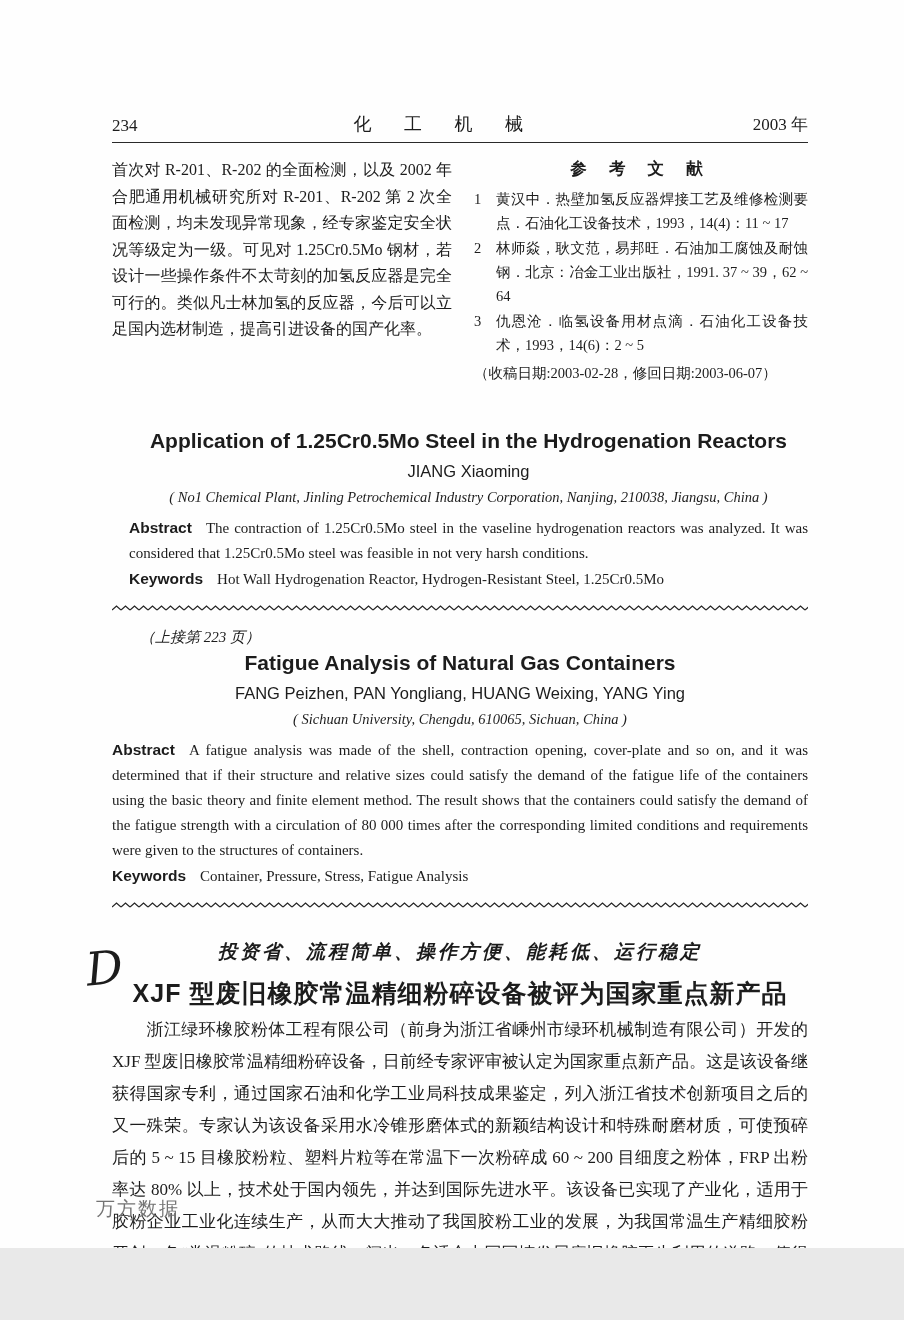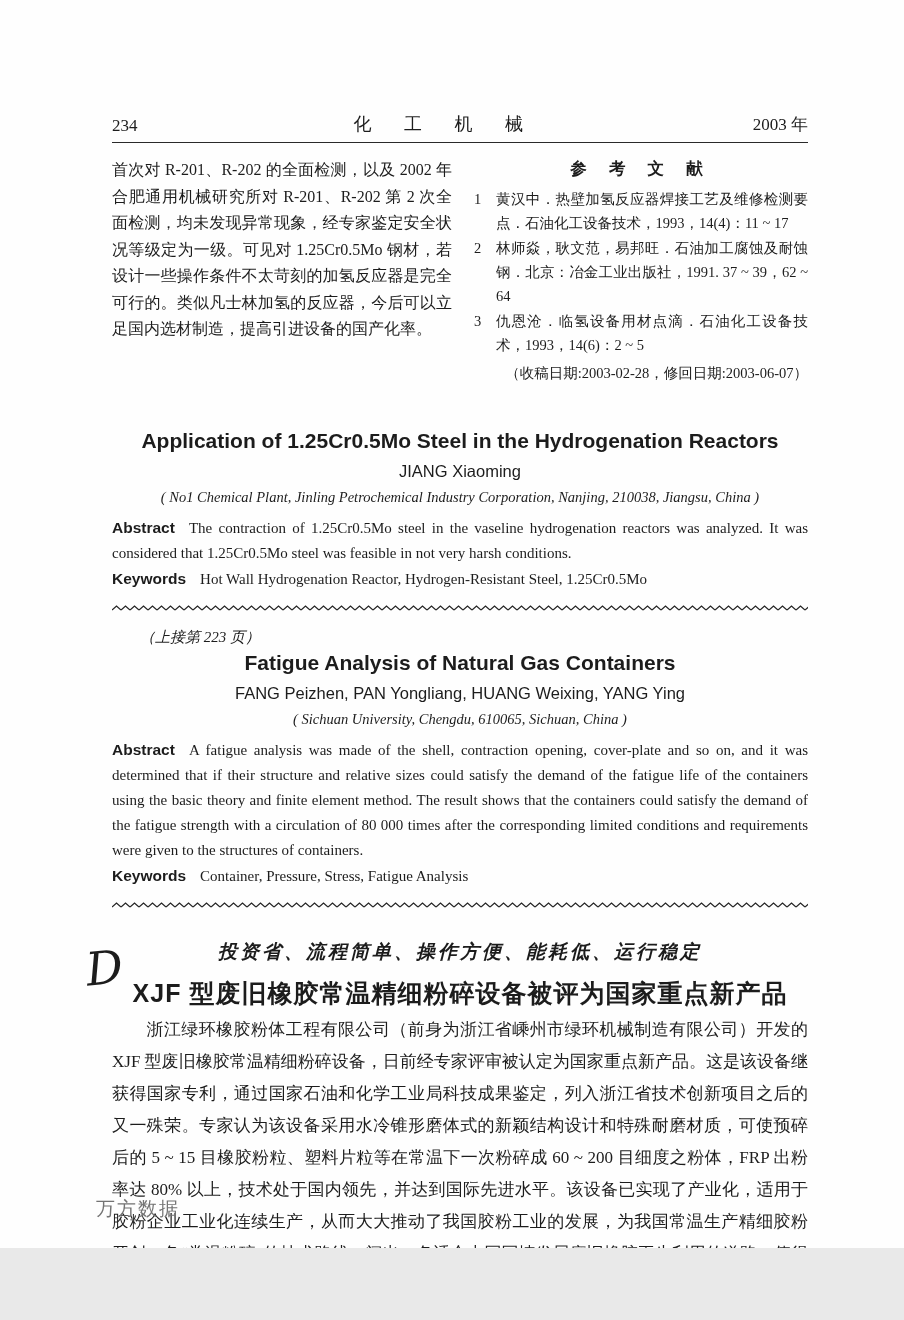--- a/index.html
+++ b/index.html
@@ -20,24 +20,24 @@
           border-bottom:1.5px solid #2a2a2a;padding-bottom:6px;font-size:17px;}
   .header .journal{letter-spacing:14px;font-size:18px;}
   
   .columns{display:flex;gap:22px;margin-top:14px;}
   .col-left{width:340px;font-size:16px;line-height:26.5px;text-align:justify;}
   .col-right{flex:1;font-size:14.5px;line-height:24px;}
   .ref-heading{text-align:center;font-weight:bold;font-size:16.5px;letter-spacing:9px;margin-bottom:6px;}
   .ref-item{display:flex;margin-bottom:1px;}
   .ref-num{width:22px;flex:none;}
   .ref-text{flex:1;text-align:justify;}
-  .dates{font-size:14.5px;margin-top:4px;text-align:right;}
+  .dates{font-size:14.5px;margin-top:4px;}
 
   
-  .article{margin-top:34px;}
+  .article{margin-top:34px;margin-left:17px;}
   .a-title{text-align:center;font-family:"Liberation Sans","DejaVu Sans",sans-serif;
            font-weight:bold;font-size:21px;}
   .a-author{text-align:center;font-family:"Liberation Sans","DejaVu Sans",sans-serif;
             font-size:16.5px;margin-top:9px;}
   .a-affil{text-align:center;font-style:italic;font-size:14.5px;margin-top:8px;}
   .a-abs{font-size:15px;line-height:25px;text-align:justify;margin-top:9px;}
   .lbl{font-family:"Liberation Sans","DejaVu Sans",sans-serif;font-weight:bold;
        font-style:normal;font-size:15.5px;padding-right:14px;}
   .a-keys{font-size:15px;margin-top:4px;}
 

